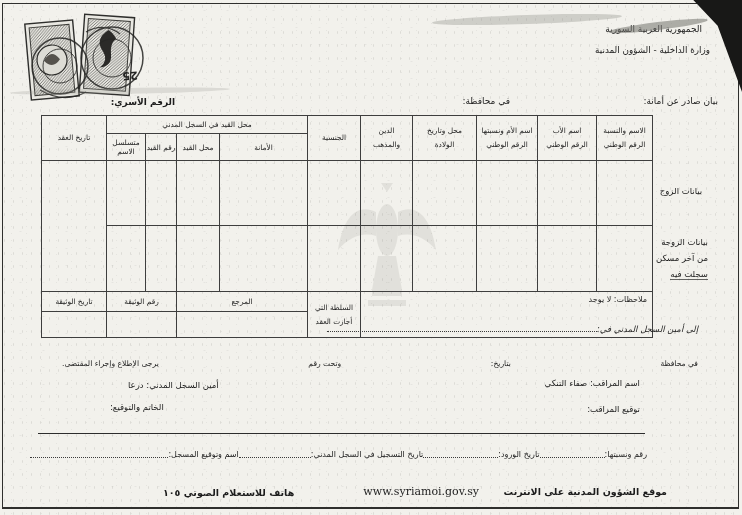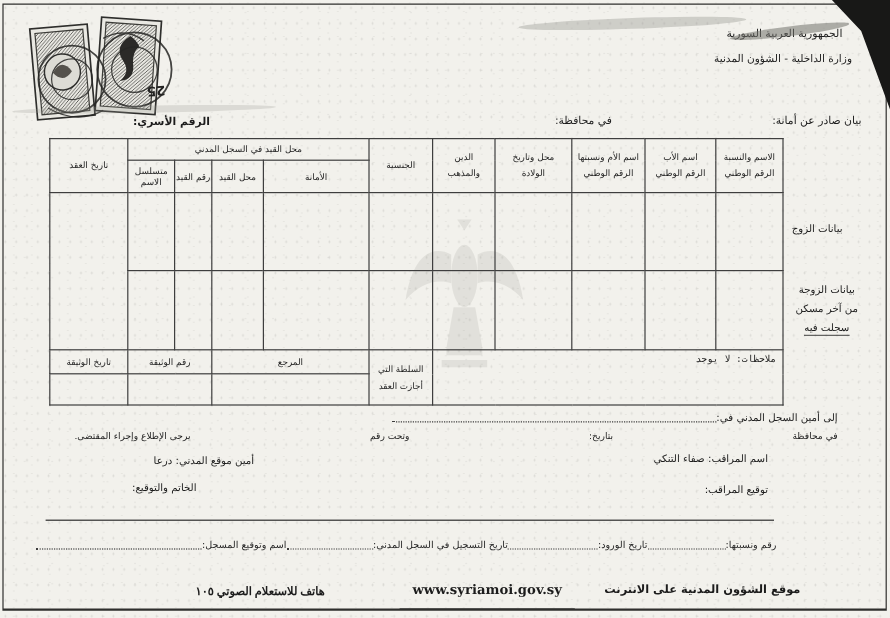--- a/index.html
+++ b/index.html
@@ -43,52 +43,52 @@
 
   
   .main-table { top:115px; right:89px; }
   .main-table table { border-collapse:collapse; table-layout:fixed; width:611px; direction:rtl; }
   .main-table td { border:1px solid #3e3e3e; padding:0; font-size:7.4px;
                    text-align:center; vertical-align:middle; color:#1d1d1d; }
   .main-table .hc div { line-height:1.9; }
   tr.rh1 { height:18px; } tr.rh2 { height:27px; }
   tr.rhusband { height:65px; } tr.rwife { height:66px; }
   tr.rb1 { height:20px; } tr.rb2 { height:26px; }
-  td.notes { text-align:right; vertical-align:top; padding:3px 5px; font-size:8px;font-family:Liberation Mono, monospace; }
+  td.notes { text-align:right; vertical-align:top; padding:3px 5px; font-size:8px; }
   td.authority { font-size:7.3px; }
   td.authority div { line-height:1.9; }
 
   .husband-label { top:186px; right:30px; width:62px; text-align:center; font-size:8.5px; }
-  .wife-label    { top:234px; right:20px; width:66px; text-align:center; font-size:8.5px; line-height:16px; }
+  .wife-label    { top:234px; right:34px; width:66px; text-align:right; font-size:8.5px; line-height:16px; }
   .wife-label .u { border-bottom:1px solid rgba(40,40,40,.7); }
 
   
   .eagle { top:178px; left:330px; opacity:.12; }
 
   
   .line { font-size:8.5px; }
-  .to-registrar { top:344px; right:44px; display:flex; align-items:flex-end; font-size:8.5px; }
+  .to-registrar { top:324px; right:44px; display:flex; align-items:flex-end; font-size:8.5px;font-style:italic; }
   .dotfill { border-bottom:1.2px dotted #3c3c3c; align-self:flex-end; margin-bottom:2px; }
   .reg-sentence { top:359px; right:44px; left:62px; display:flex;
                   justify-content:space-between; align-items:flex-end; font-size:7.6px; }
   .controller-name { top:378px; right:102px; }
   .registrar-line  { top:380px; left:128px; }
   .controller-sign { top:404px; right:102px; }
   .seal-sign       { top:402px; left:110px; }
   .mid-rule { top:433px; left:38px; width:607px; height:0; border-top:1.4px solid #2d2d2d; }
 
   
   .routing { top:450px; left:30px; width:617px; display:flex; align-items:flex-end; font-size:8px; }
   .routing .dotfill { margin-bottom:1px; }
 
   
   .f-site  { top:486px; right:75px; font-size:9.5px; font-weight:bold; }
-  .f-url   { top:485px; left:333px; width:146px; text-align:center; font-size:11px; font-weight:bold;
+  .f-url   { top:485px; left:333px; width:146px; text-align:right; font-size:11px; font-weight:normal;
              font-family:"DejaVu Serif", serif; direction:ltr; border-bottom:1.5px solid #222; padding-bottom:9px; }
-  .f-phone { top:487px; left:163px; font-size:9.5px; font-weight:bold;font-family:Liberation Serif, serif; }
+  .f-phone { top:487px; left:163px; font-size:9.5px; font-weight:bold; }
 </style>
 </head>
 <body>
 
 <div class="page">
 
   <svg class="abs" style="top:8px; left:20px;" width="125" height="100" viewBox="0 0 125 100">
     <defs>
       <pattern id="eng" width="3" height="3" patternUnits="userSpaceOnUse">
         <path d="M0 3 L3 0" stroke="#4e4e4a" stroke-width="0.7"></path>
@@ -253,21 +253,21 @@
     <span>في محافظة</span>
     <span>بتاريخ:</span>
     <span>وتحت رقم</span>
     <span>يرجى الإطلاع وإجراء المقتضى.</span>
   </div>
   <div class="abs line controller-name">
     <span>اسم المراقب:</span>
     <span>صفاء التنكي</span>
   </div>
   <div class="abs line registrar-line">
-    <span>أمين موقع المدني:</span>
+    <span>أمين السجل المدني:</span>
     <span>درعا</span>
   </div>
   <div class="abs line controller-sign">توقيع المراقب:</div>
   <div class="abs line seal-sign">الخاتم والتوقيع:</div>
 
   <div class="abs mid-rule"></div>
 
   <div class="abs routing">
     <span>رقم ونسبتها:</span>
     <span class="dotfill" style="width:65px"></span>

